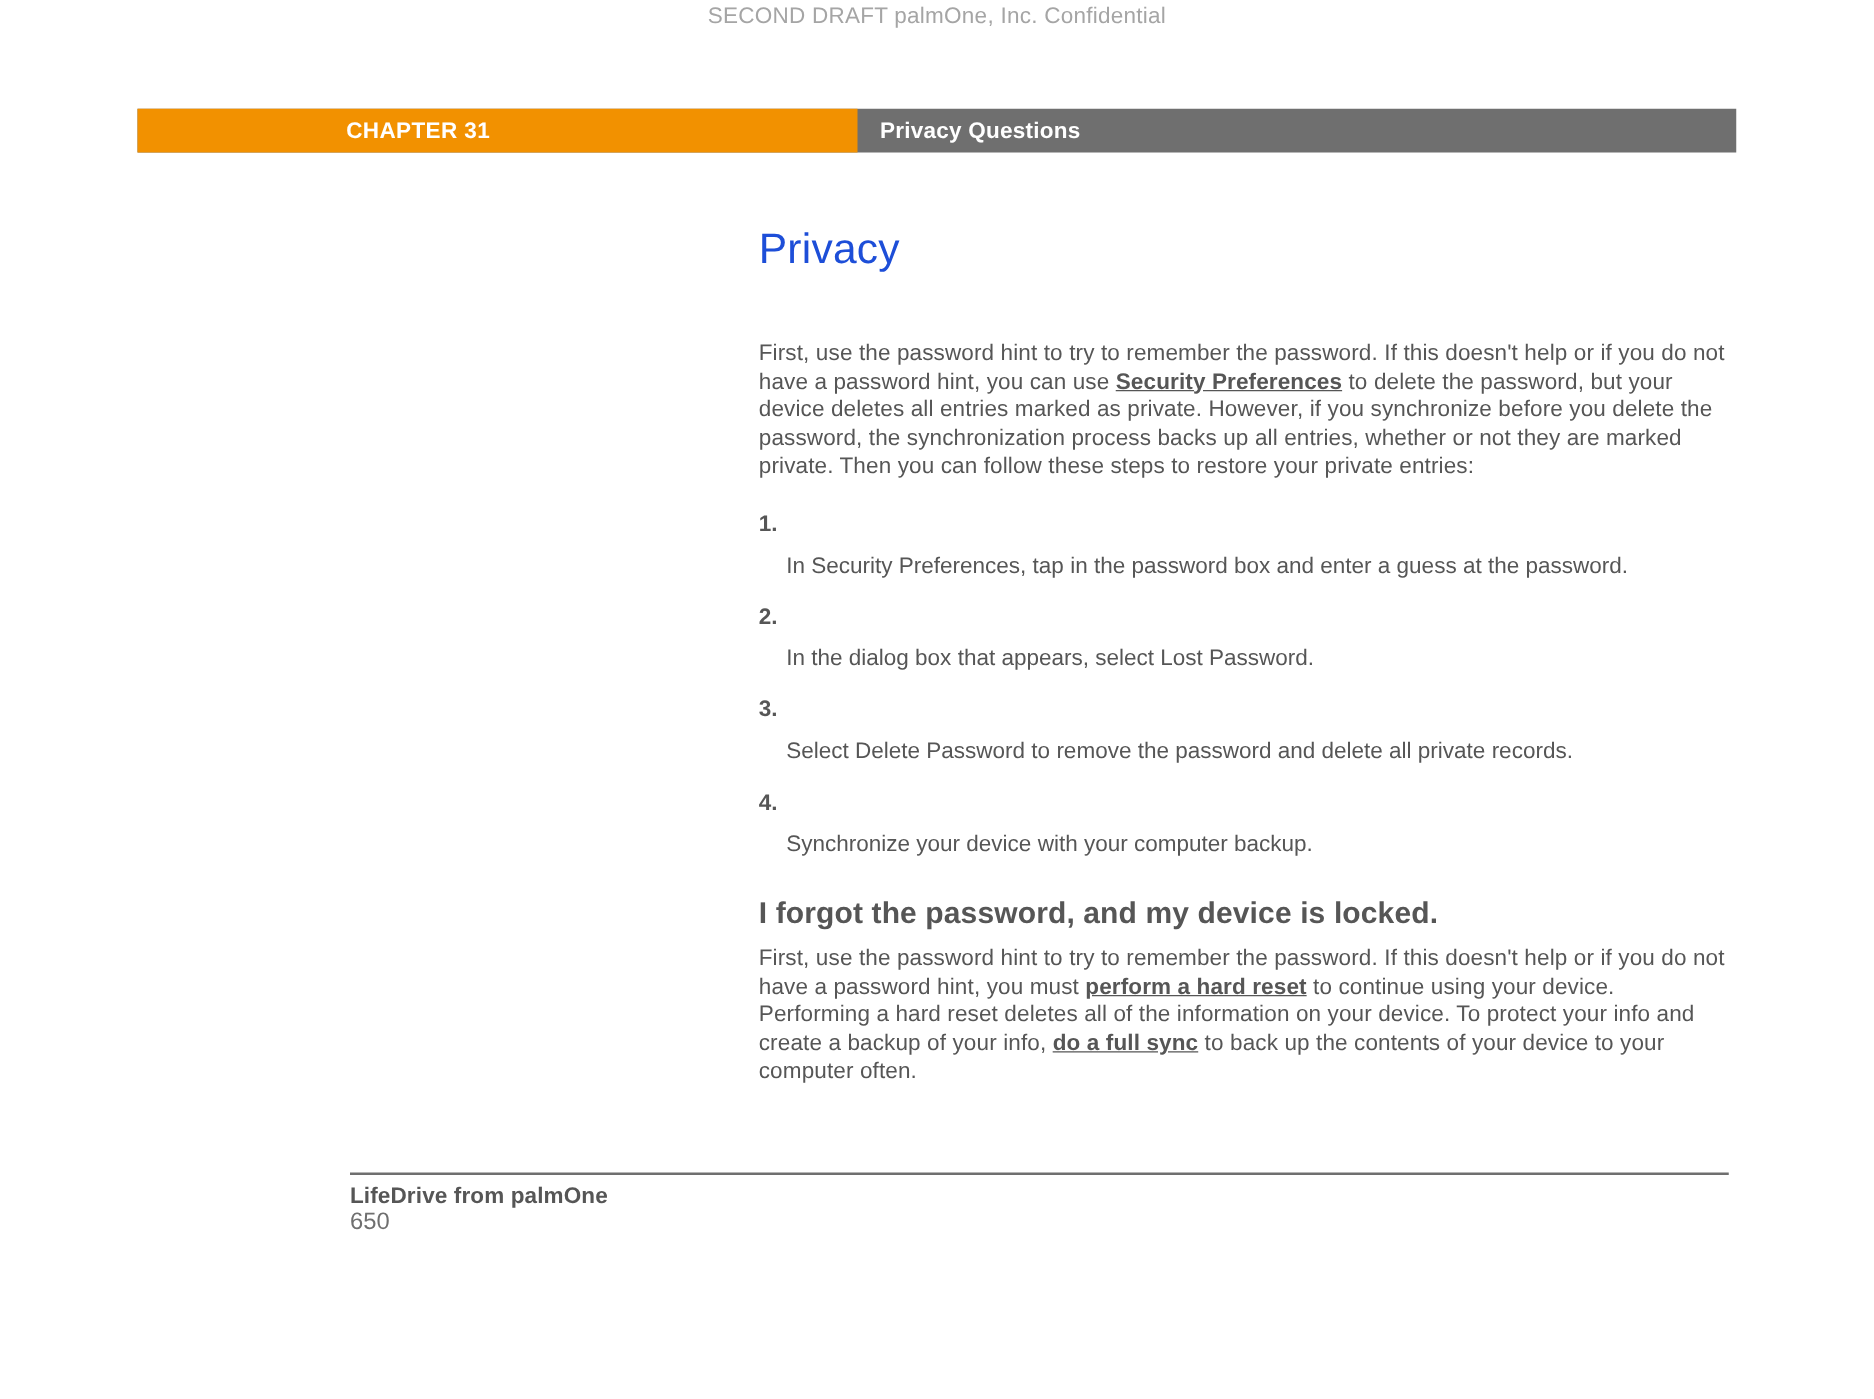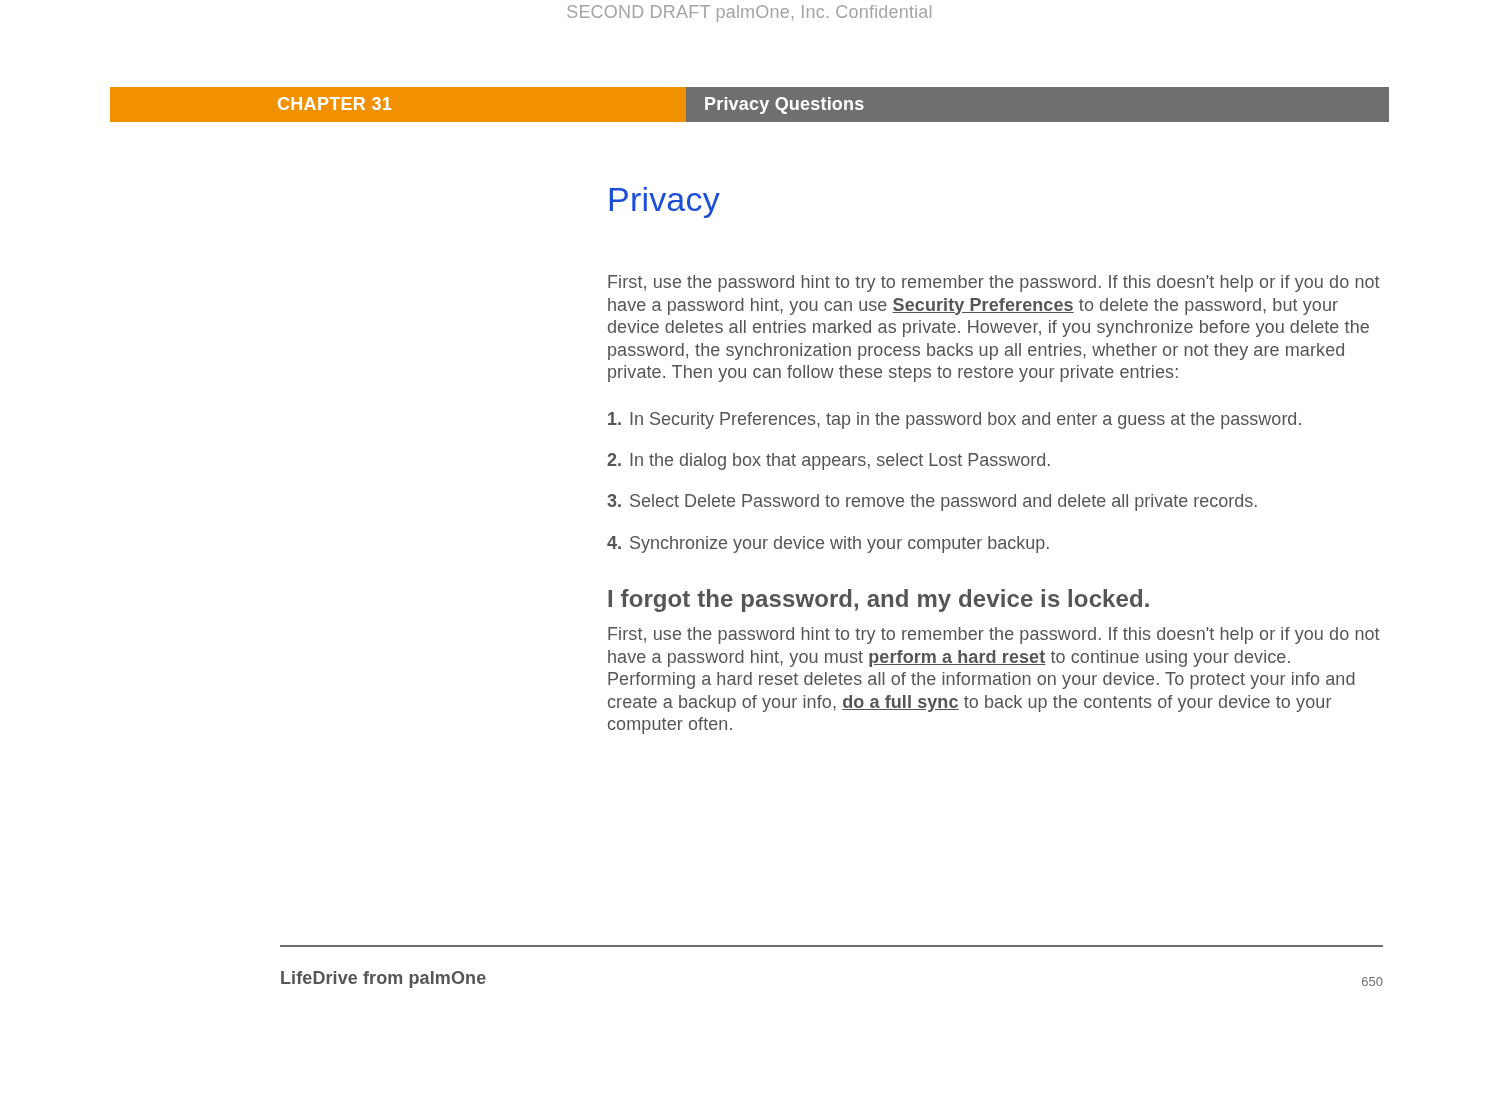--- a/index.html
+++ b/index.html
@@ -97,52 +97,53 @@
     font-size: 18px;
     color: #565656;
     line-height: 1.3;
   }
   .ol .num {
     font-weight: 700;
     min-width: 22px;
   }
   .ol .txt {
     flex: 1;
+    margin-top: 33px;
   }
   .link {
     font-weight: 700;
     text-decoration: underline;
     color: #565656;
   }
   .footer {
     position: absolute;
     left: 170px;
     right: 6px;
     bottom: 130px;
   }
   .footer-rule {
     border: none;
     border-top: 2px solid #6f6f6f;
     margin-bottom: 6px;
   }
   .footer-row {
     display: flex;
     justify-content: space-between;
-    align-items: flex-end;
+    align-items: flex-start;
+    flex-direction: column;
   }
   .footer-title {
     font-size: 18px;
     font-weight: 700;
     color: #565656;
     letter-spacing: 0.1px;
   }
   .footer-page {
-    font-size: 13px;
+    font-size: 19px;
     color: #6f6f6f;
-    margin-top: 21px;
   }
   .section2 { margin-top: 4px; }
 </style>
 </head>
 <body>
 
 <div class="page-wrap">
 
   <div class="draft-line">SECOND DRAFT palmOne, Inc.  Confidential</div>
 

